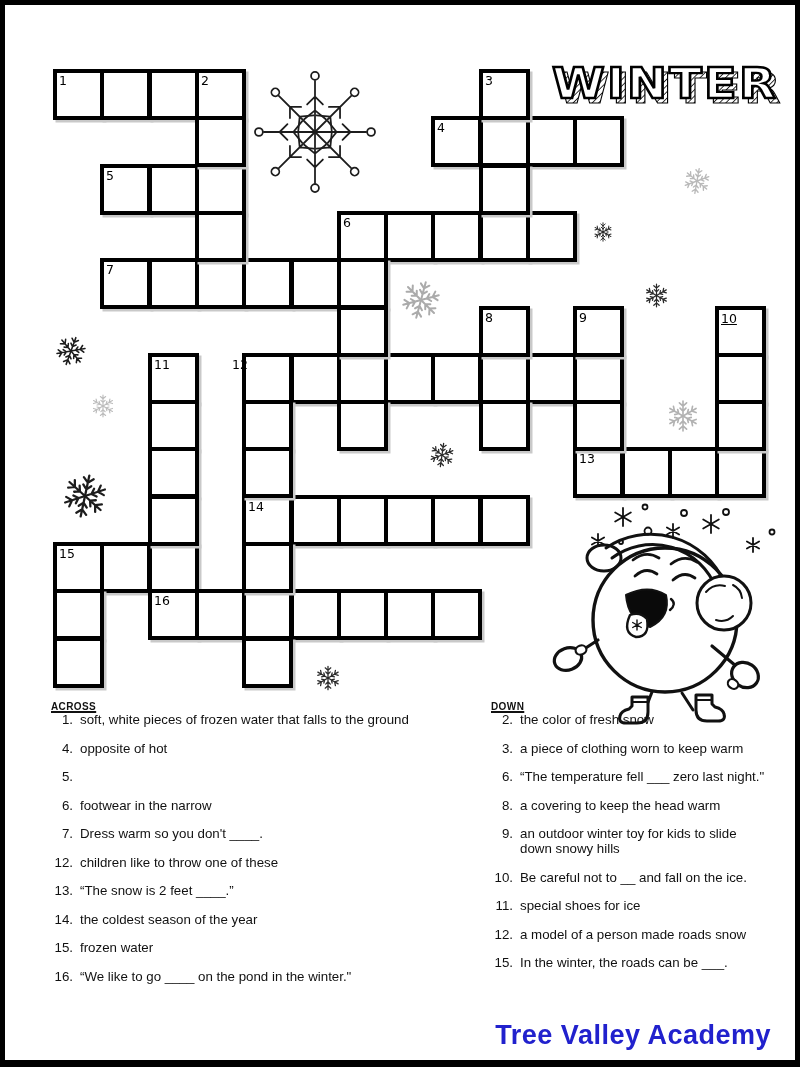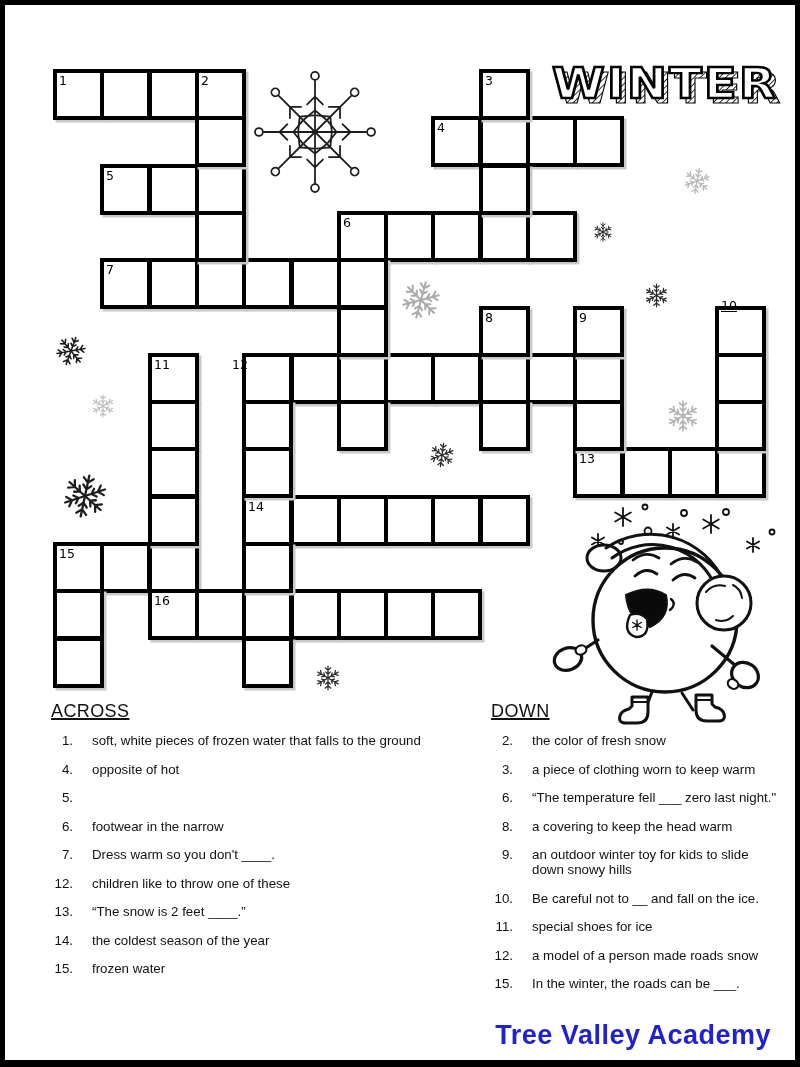--- a/index.html
+++ b/index.html
@@ -35,27 +35,26 @@
   
   .decor-layer{position:absolute; left:0; top:0; z-index:0;}
   .flake{position:absolute;}
   .snowman{position:absolute; left:535px; top:493px; width:255px; height:235px; z-index:1;}
 
   
   .clues{position:absolute; z-index:2;}
   .across-col{left:46px; top:696px; width:414px;}
   .down-col{left:486px; top:696px; width:296px;}
   .clue-head{
-    font-size:18px; font-weight:normal; letter-spacing:.4px;
+    font-size:10px; font-weight:bold; letter-spacing:.4px;
     text-decoration:underline; text-decoration-thickness:1.5px;
-    margin-bottom:11px;
   }
   .clue{display:flex; margin-bottom:13.5px; font-size:13.3px; line-height:15px;}
   .clue-num{flex:0 0 auto; width:22px; text-align:right; margin-right:7px;}
-  .clue-text{white-space:pre-line;margin-left:12px;}
+  .clue-text{white-space:pre-line;}
 
   
   .footer{
     position:absolute; right:24px; top:1015px; z-index:2;
     font-weight:bold; font-size:27px; letter-spacing:.5px;
   }
 </style>
 </head>
 <body>
 
@@ -208,21 +207,21 @@
       <div class="cell" style="left: 48px; top: 632px; width: 51px; height: 51px;"></div>
       <span class="cellnum" style="left: 54px; top: 70px;">1</span>
       <span class="cellnum" style="left: 196px; top: 70px;">2</span>
       <span class="cellnum" style="left: 480px; top: 70px;">3</span>
       <span class="cellnum" style="left: 432px; top: 117px;">4</span>
       <span class="cellnum" style="left: 101px; top: 165px;">5</span>
       <span class="cellnum" style="left: 338px; top: 212px;">6</span>
       <span class="cellnum" style="left: 101px; top: 259px;">7</span>
       <span class="cellnum" style="left: 480px; top: 307px;">8</span>
       <span class="cellnum" style="left: 574px; top: 307px;">9</span>
-      <span class="cellnum" style="left: 716px; top: 295px; text-decoration: underline;">10</span>
+      <span class="cellnum" style="left: 716px; top: 308px; text-decoration: underline;">10</span>
       <span class="cellnum" style="left: 149px; top: 354px;">11</span>
       <span class="cellnum" style="left: 227px; top: 354px; text-align: right;">12</span>
       <span class="cellnum" style="left: 574px; top: 448px;">13</span>
       <span class="cellnum" style="left: 243px; top: 496px; text-align: center;">14</span>
       <span class="cellnum" style="left: 54px; top: 543px;">15</span>
       <span class="cellnum" style="left: 149px; top: 590px;">16</span>
     </div>
 
   <svg class="snowman" viewBox="0 0 255 235" fill="none" stroke="#111" stroke-width="3" stroke-linecap="round" stroke-linejoin="round">
     <g stroke-width="1.8">
@@ -309,20 +308,24 @@
           <span class="clue-text">“The snow is 2 feet ____.”</span>
         </div>
         <div class="clue">
           <span class="clue-num">14.</span>
           <span class="clue-text">the coldest season of the year</span>
         </div>
         <div class="clue">
           <span class="clue-num">15.</span>
           <span class="clue-text">frozen water</span>
         </div>
+        <div class="clue">
+          <span class="clue-num">16.</span>
+          <span class="clue-text">“We like to go ____ on the pond in the winter."</span>
+        </div>
       </div>
   </div>
 
   <div class="clues down-col">
     <div class="clue-head">DOWN</div>
     <div id="down-list">
         <div class="clue">
           <span class="clue-num">2.</span>
           <span class="clue-text">the color of fresh snow</span>
         </div>

